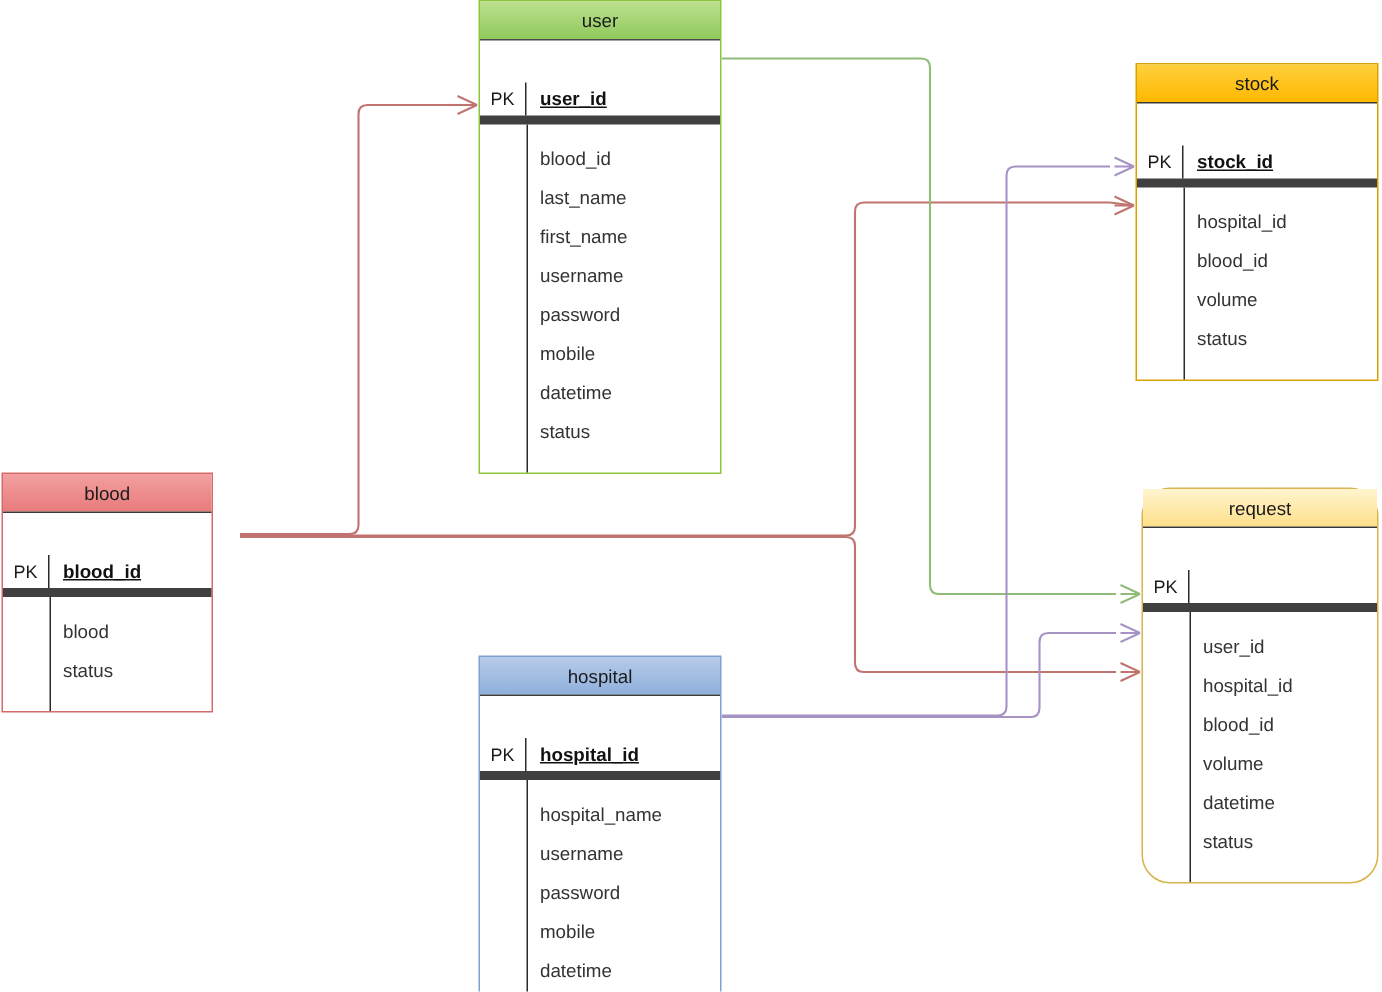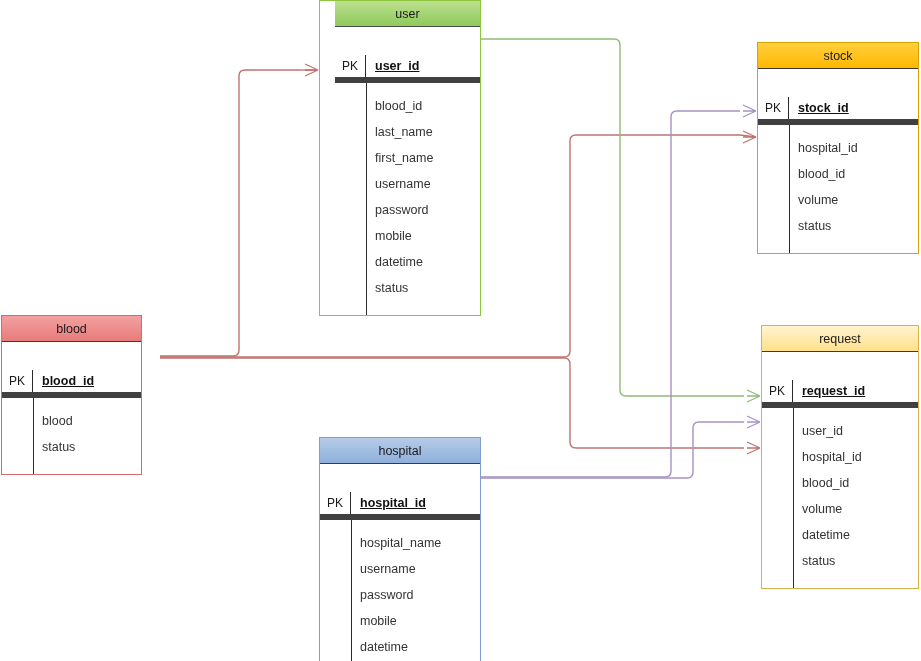--- a/index.html
+++ b/index.html
@@ -107,21 +107,21 @@
       <path d="M481,477 L665,477 Q671,477 671,471 L671,117 Q671,111 677,111 L740,111"></path>
       <path d="M756,111 L743,105 M756,111 L743,111 M756,111 L743,117" stroke-width="1.3"></path>
     </g>
 
     <g fill="none" stroke="#a792c4" stroke-width="1.4">
       <path d="M481,478 L687,478 Q693,478 693,472 L693,428 Q693,422 699,422 L744,422"></path>
       <path d="M760,422 L747,416 M760,422 L747,422 M760,422 L747,428" stroke-width="1.3"></path>
     </g>
   </svg>
 
-  <div class="entity e-user" style="left:319px;top:0px;width:162px;padding-left:15px;">
+  <div class="entity e-user" style="left:319px;top:0px;width:162px;">
     <div class="ent-title">user</div>
     <div class="ent-body">
       <div class="pkrow">
         <div class="pkcell">PK</div>
         <div class="pkname">user_id</div>
       </div>
       <div class="attrs">
         <div class="pad"></div>
         <div class="attr">blood_id</div>
         <div class="attr">last_name</div>
@@ -163,26 +163,25 @@
       </div>
       <div class="attrs">
         <div class="pad"></div>
         <div class="attr">blood</div>
         <div class="attr">status</div>
         <div class="pad" style="height:14px;"></div>
       </div>
     </div>
   </div>
 
-  <div class="entity e-request" style="left:761px;top:325px;width:158px;">
+  <div class="entity e-request" style="left:761px;top:325px;width:158px;border-radius:19px;">
     <div class="ent-title">request</div>
     <div class="ent-body">
       <div class="pkrow">
         <div class="pkcell">PK</div>
-        <div class="pkname">request_id</div>
       </div>
       <div class="attrs">
         <div class="pad"></div>
         <div class="attr">user_id</div>
         <div class="attr">hospital_id</div>
         <div class="attr">blood_id</div>
         <div class="attr">volume</div>
         <div class="attr">datetime</div>
         <div class="attr">status</div>
         <div class="pad" style="height:14px;"></div>

